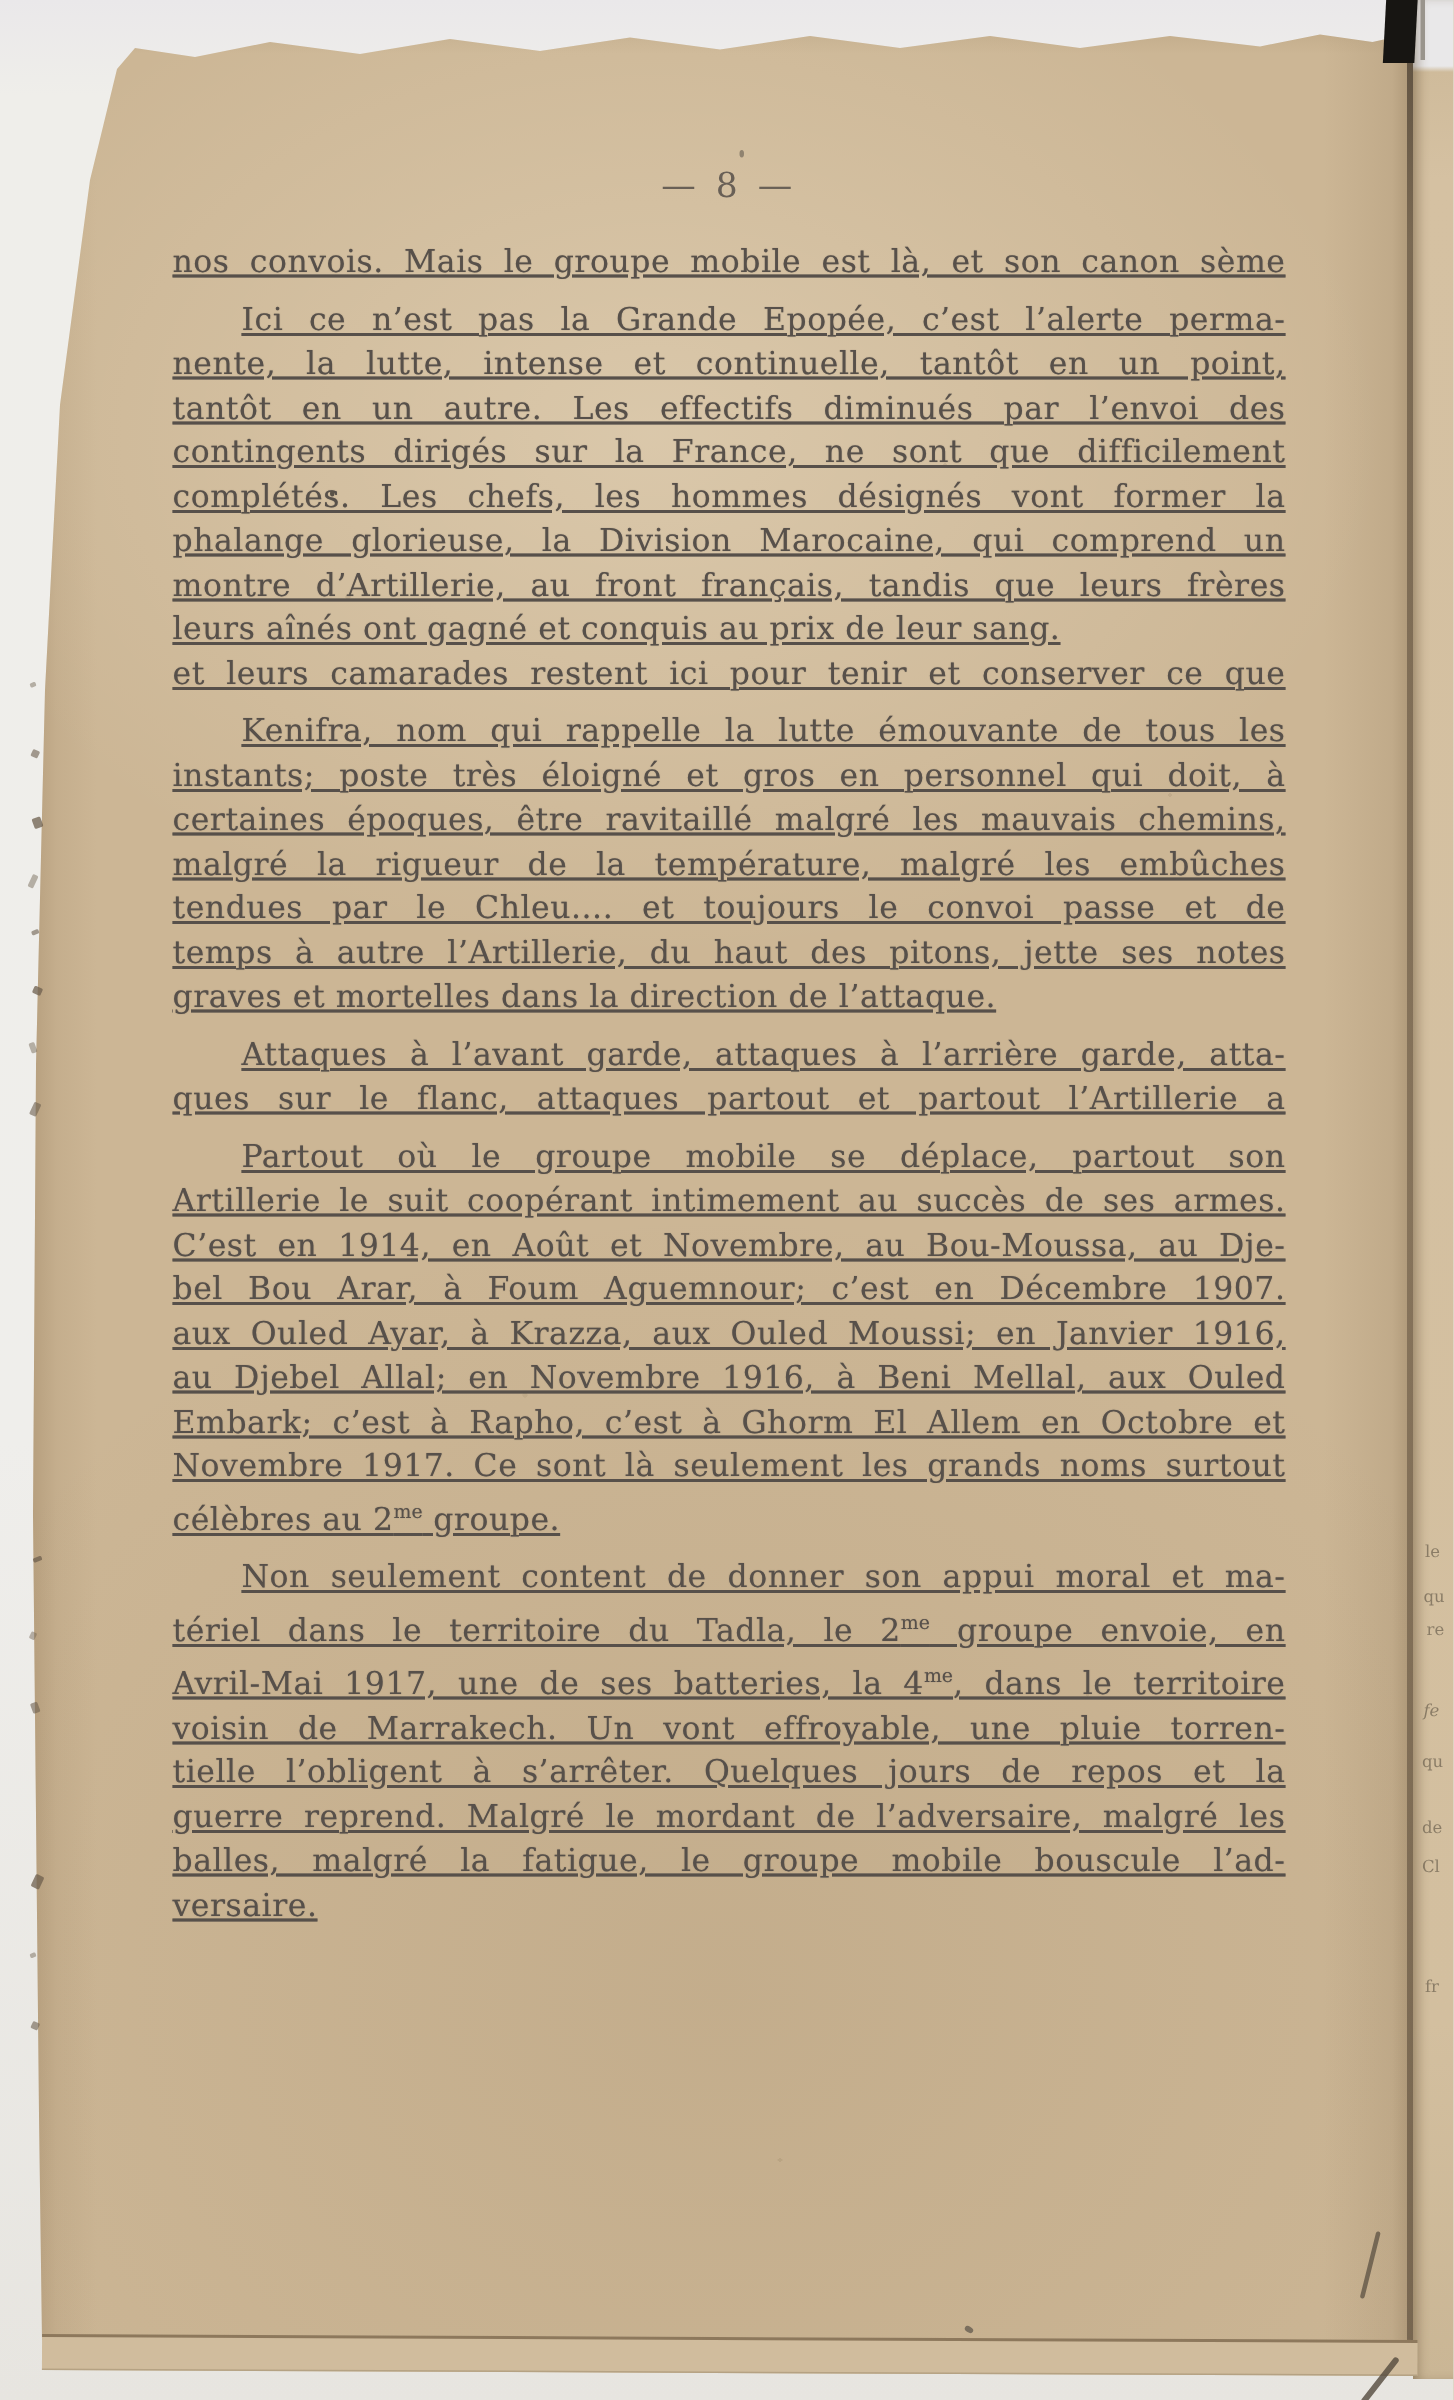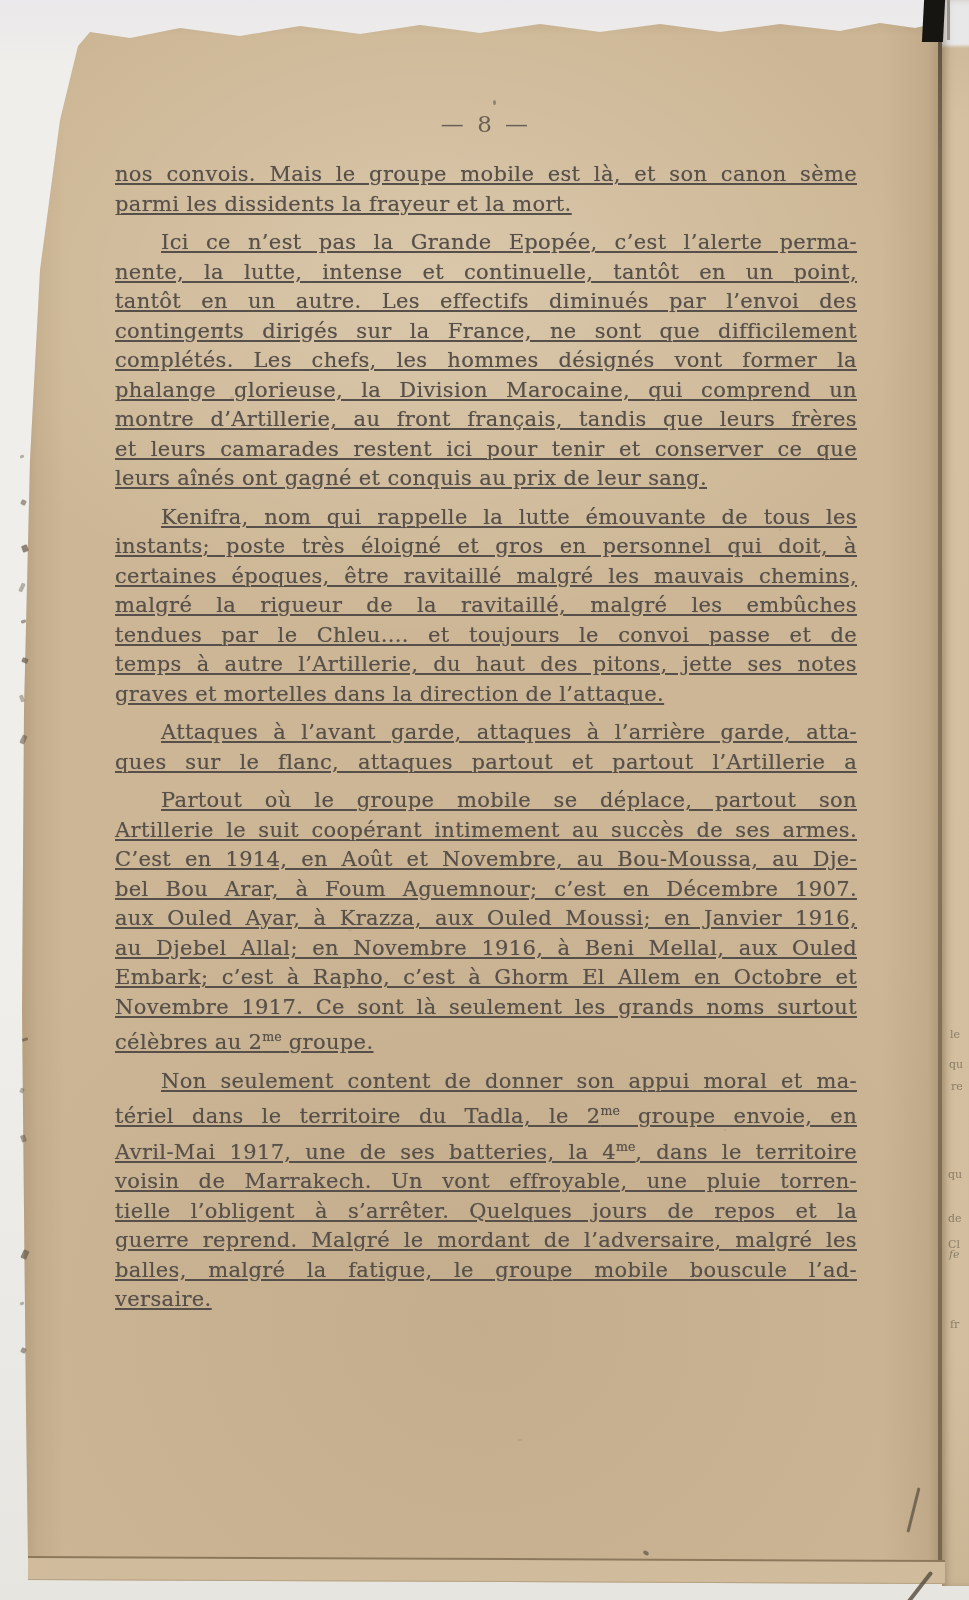--- a/index.html
+++ b/index.html
@@ -93,38 +93,37 @@
 <div id="screen">
 
   <div id="page">
     <div class="grain"></div>
 
     <div id="page-header">— 8 —</div>
 
     <div id="text-block">
         <div class="paragraph">
           <div class="line first">nos convois. Mais le groupe mobile est là, et son canon sème</div>
-          <div class="line last">parmi les dissidents la frayeur et la mort.</div>
         </div>
         <div class="paragraph indent">
           <div class="line first">Ici ce n’est pas la Grande Epopée, c’est l’alerte perma-</div>
           <div class="line">nente, la lutte, intense et continuelle, tantôt en un point,</div>
           <div class="line">tantôt en un autre. Les effectifs diminués par l’envoi des</div>
           <div class="line">contingents dirigés sur la France, ne sont que difficilement</div>
           <div class="line">complétés. Les chefs, les hommes désignés vont former la</div>
           <div class="line">phalange glorieuse, la Division Marocaine, qui comprend un</div>
           <div class="line">montre d’Artillerie, au front français, tandis que leurs frères</div>
+          <div class="line last">leurs aînés ont gagné et conquis au prix de leur sang.</div>
           <div class="line">et leurs camarades restent ici pour tenir et conserver ce que</div>
-          <div class="line last">leurs aînés ont gagné et conquis au prix de leur sang.</div>
         </div>
         <div class="paragraph indent">
           <div class="line first">Kenifra, nom qui rappelle la lutte émouvante de tous les</div>
           <div class="line">instants; poste très éloigné et gros en personnel qui doit, à</div>
           <div class="line">certaines époques, être ravitaillé malgré les mauvais chemins,</div>
-          <div class="line">malgré la rigueur de la ravitaillé, malgré les embûches</div>
+          <div class="line">malgré la rigueur de la température, malgré les embûches</div>
           <div class="line">tendues par le Chleu.... et toujours le convoi passe et de</div>
           <div class="line">temps à autre l’Artillerie, du haut des pitons, jette ses notes</div>
           <div class="line last">graves et mortelles dans la direction de l’attaque.</div>
         </div>
         <div class="paragraph indent">
           <div class="line first">Attaques à l’avant garde, attaques à l’arrière garde, atta-</div>
           <div class="line">ques sur le flanc, attaques partout et partout l’Artillerie a</div>
         </div>
         <div class="paragraph indent">
           <div class="line first">Partout où le groupe mobile se déplace, partout son</div>
@@ -161,21 +160,21 @@
   <div id="binding-line"></div>
 
   <div id="under-sheet"></div>
 
   <div class="streak" style="left:912px;top:1487px;width:3px;height:46px;transform:rotate(14deg);opacity:.7;"></div>
   <div class="streak" style="left:918px;top:1568px;width:4px;height:38px;transform:rotate(38deg);opacity:.8;"></div>
 <div class="fragment" style="left: 950px; top: 1028px;">le</div>
     <div class="fragment" style="left: 949px; top: 1058px;">qu</div>
     <div class="fragment" style="left: 951px; top: 1080px;">re</div>
     <div class="fragment" style="left: 948px; top: 1168px;">qu</div>
-    <div class="fragment" style="left: 949px; top: 1248px; font-style: italic;">fe</div>
+    <div class="fragment" style="left: 949px; top: 1134px; font-style: italic;">fe</div>
     <div class="fragment" style="left: 948px; top: 1212px;">de</div>
     <div class="fragment" style="left: 948px; top: 1238px;">Cl</div>
     <div class="fragment" style="left: 950px; top: 1318px;">fr</div>
     <div class="tick" style="left: 20px; top: 455px; width: 4px; height: 3px; opacity: 0.45; transform: rotate(-20deg);"></div>
     <div class="tick" style="left: 21px; top: 500px; width: 5px; height: 5px; opacity: 0.6; transform: rotate(25deg);"></div>
     <div class="tick" style="left: 22px; top: 545px; width: 6px; height: 7px; opacity: 0.75; transform: rotate(-20deg);"></div>
     <div class="tick" style="left: 20px; top: 583px; width: 4px; height: 9px; opacity: 0.45; transform: rotate(25deg);"></div>
     <div class="tick" style="left: 21px; top: 620px; width: 5px; height: 3px; opacity: 0.6; transform: rotate(-20deg);"></div>
     <div class="tick" style="left: 22px; top: 658px; width: 6px; height: 5px; opacity: 0.75; transform: rotate(25deg);"></div>
     <div class="tick" style="left: 20px; top: 695px; width: 4px; height: 7px; opacity: 0.45; transform: rotate(-20deg);"></div>

